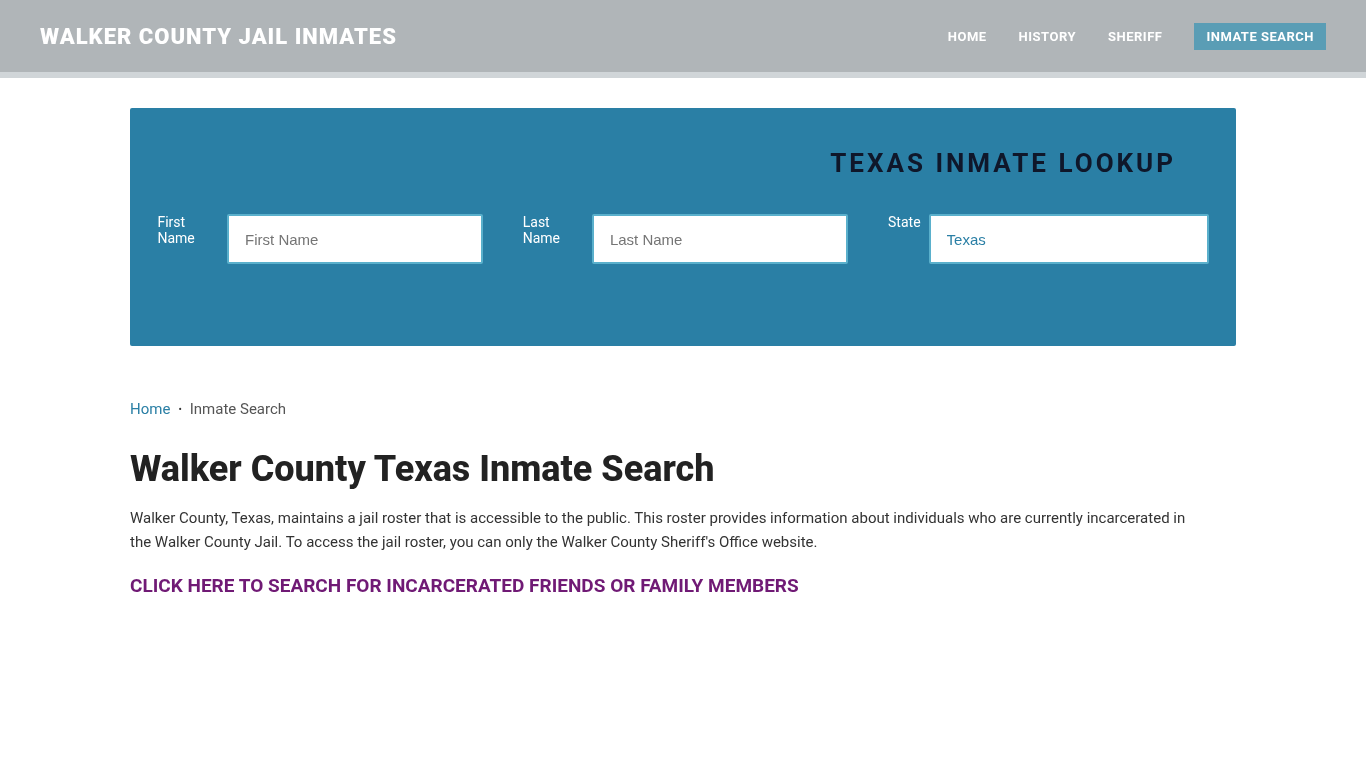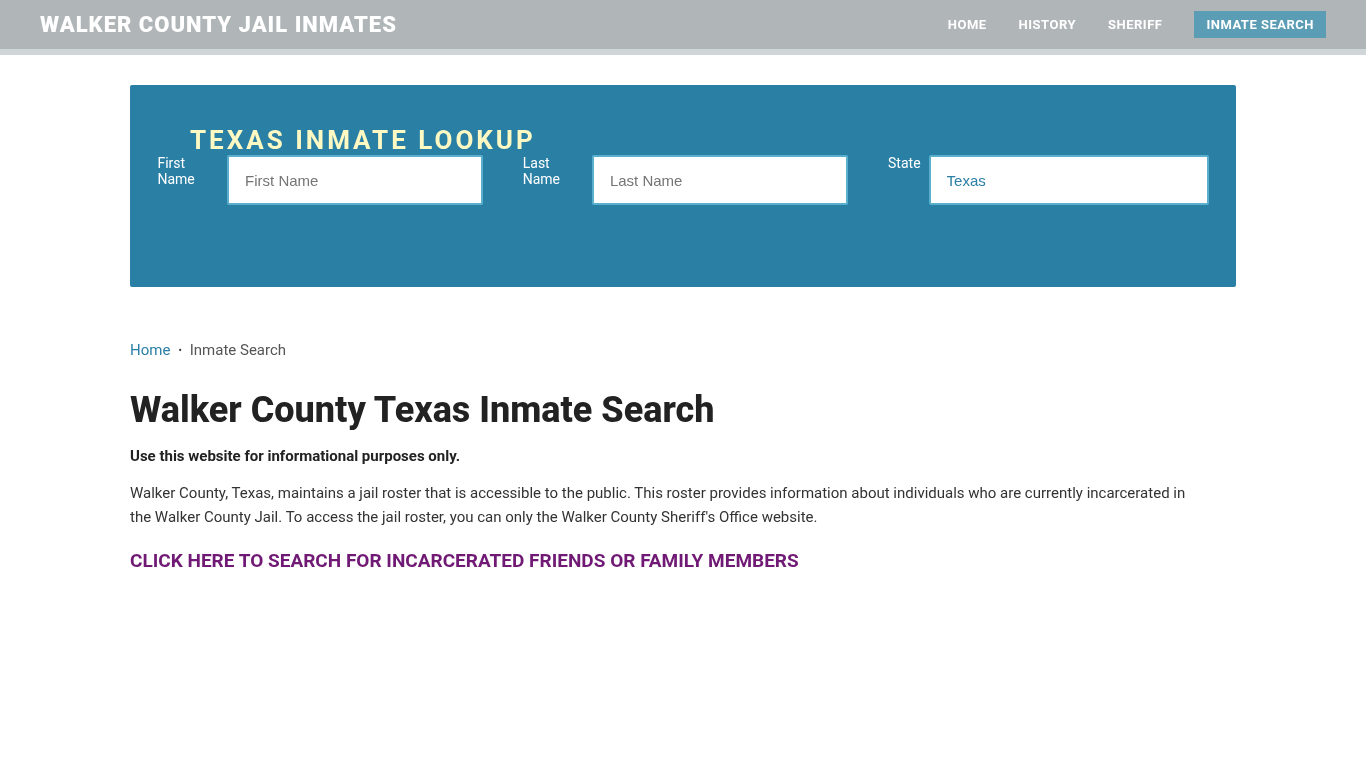--- a/index.html
+++ b/index.html
@@ -13,21 +13,21 @@
       background: #ffffff;
       color: #333;
       width: 1366px;
       min-height: 768px;
     }
 
     
     header {
       background: #b0b5b8;
       padding: 0 40px;
-      height: 49px;
+      height: 72px;
       display: flex;
       align-items: center;
       justify-content: space-between;
     }
 
     .site-title {
       font-size: 22px;
       font-weight: 900;
       color: #ffffff;
       letter-spacing: 1px;
@@ -64,26 +64,27 @@
 
     
     .search-section {
       background: #2a7fa5;
       margin: 30px 130px;
       padding: 40px 60px 50px;
       border-radius: 2px;
     }
 
     .search-section-title {
-      text-align: left;
+      text-align: right;
       font-size: 26px;
       font-weight: 700;
-      color: #fef9c3;
+      color: #0f172a;
       letter-spacing: 3px;
       text-transform: uppercase;
+      margin-bottom: 36px;
     }
 
     .form-row {
       display: flex;
       gap: 40px;
       justify-content: center;
       margin-bottom: 32px;
     }
 
     .form-group {
@@ -230,16 +231,15 @@
 </div>
 
 <div class="breadcrumb-section">
   <a class="breadcrumb-home">Home</a>
   <span class="breadcrumb-separator">•</span>
   <span class="breadcrumb-current">Inmate Search</span>
 </div>
 
 <div class="main-content">
   <h1 class="page-heading">Walker County Texas Inmate Search</h1>
-  <p class="info-bold">Use this website for informational purposes only.</p>
   <p class="info-paragraph">Walker County, Texas, maintains a jail roster that is accessible to the public. This roster provides information about individuals who are currently incarcerated in the Walker County Jail. To access the jail roster, you can only the Walker County Sheriff's Office website.</p>
   <a class="click-link">CLICK HERE to Search for Incarcerated Friends or Family Members</a>
 </div>
 
 </body></html>

